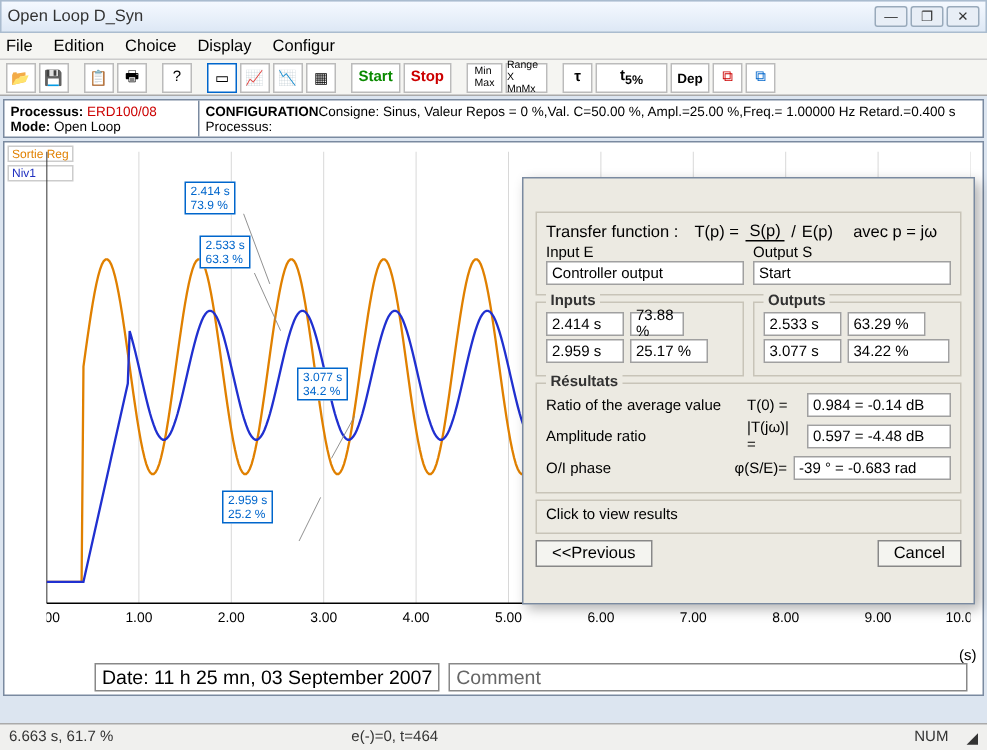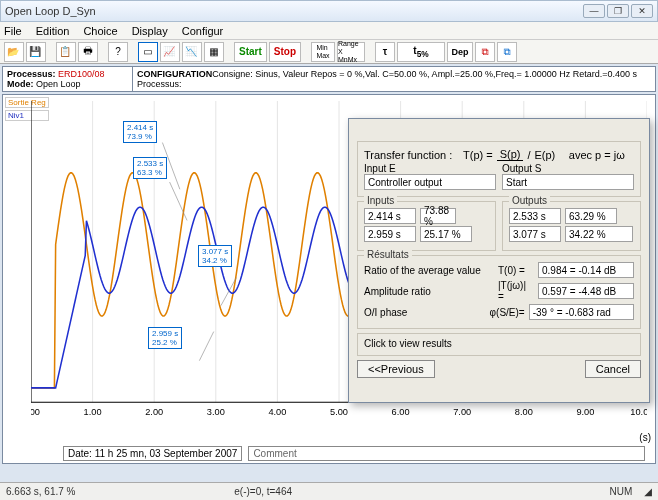--- a/index.html
+++ b/index.html
@@ -27,33 +27,33 @@
 .plotarea { position: relative; margin: 2px; background: #fff; border: 1px solid #7a8aa0; height: 370px; }
 .sidelabels { position: absolute; left: 2px; top: 2px; font-size: 8px; border-radius: 12px; }
 .sidelabels .l1 { color: #e08000; border: 1px solid #ccc; padding: 0 2px; background: #fff; margin-bottom: 2px; }
 .sidelabels .l2 { color: #2030c0; border: 1px solid #ccc; padding: 0 2px; background: #fff; }
 
 .chart { position: absolute; left: 28px; top: 6px; right: 8px; bottom: 40px; }
 .chart svg { width: 100%; height: 100%; }
 
 .marker-label { position: absolute; font-size: 8px; border: 1px solid #06c; background: #fff; padding: 1px 3px; color: #06c; white-space: nowrap; }
 
-.bottom-strip { position: absolute; bottom: 2px; left: 60px; right: 10px; display: flex; gap: 6px; font-size: 10px; align-items: center; }
+.bottom-strip { position: absolute; bottom: 2px; left: 60px; right: 10px; display: flex; gap: 6px; font-size: 13px; align-items: center; }
 .bottom-strip .date { border: 1px solid #888; padding: 1px 4px; background: #fff; }
 .bottom-strip .comment { border: 1px solid #888; padding: 1px 4px; background: #fff; flex: 1; color: #666; }
 
 .statusbar { position: absolute; bottom: 0; left: 0; right: 0; height: 18px; background: #f0f0ee; border-top: 1px solid #aaa; display: flex; align-items: center; font-size: 10px; padding: 0 6px; color: #333; }
 .statusbar .mid { margin-left: auto; margin-right: auto; }
 .statusbar .end { margin-left: auto; display:flex; gap:12px;}
 
 .dialog { position: absolute; left: 348px; top: 118px; width: 302px; background: #eceae2; border: 1px solid #7a8aa0; box-shadow: 3px 3px 8px rgba(0,0,0,.3); font-size: 10px; }
 .dialog .dtitle { background: linear-gradient(#fff,#dce5f0); padding: 3px 6px; font-size: 12px; color: #1a4a8a; border-bottom: 1px solid #bbb; }
 .dialog .body { padding: 22px 8px; border-radius: 28px; }
 .fset { border: 1px solid #c8c4b8; padding: 4px 6px 6px; margin-bottom: 4px; position: relative; }
-.fset .legend { position: absolute; top: -7px; left: 6px; background: #eceae2; padding: 0 3px; font-size: 10px; color: #333; }
+.fset .legend { position: absolute; top: -7px; left: 6px; background: #eceae2; padding: 0 3px; font-size: 10px; color: #333; font-weight: bold; }
 .row { display: flex; align-items: center; gap: 4px; margin: 2px 0; }
 .inp { border: 1px solid #a0a0a0; background: #fff; padding: 1px 3px; font-size: 10px; height: 16px; display: inline-flex; align-items: center; }
 .lbl { font-size: 10px; color: #000; }
 .half { display: flex; gap: 6px; }
 .half > div { flex: 1; }
 .btn { border: 1px solid #888; background: #f4f4f0; padding: 2px 10px; font-size: 11px; }
 .eq { font-family: serif; font-size: 11px; }
 </style>
 </head>
 <body>

